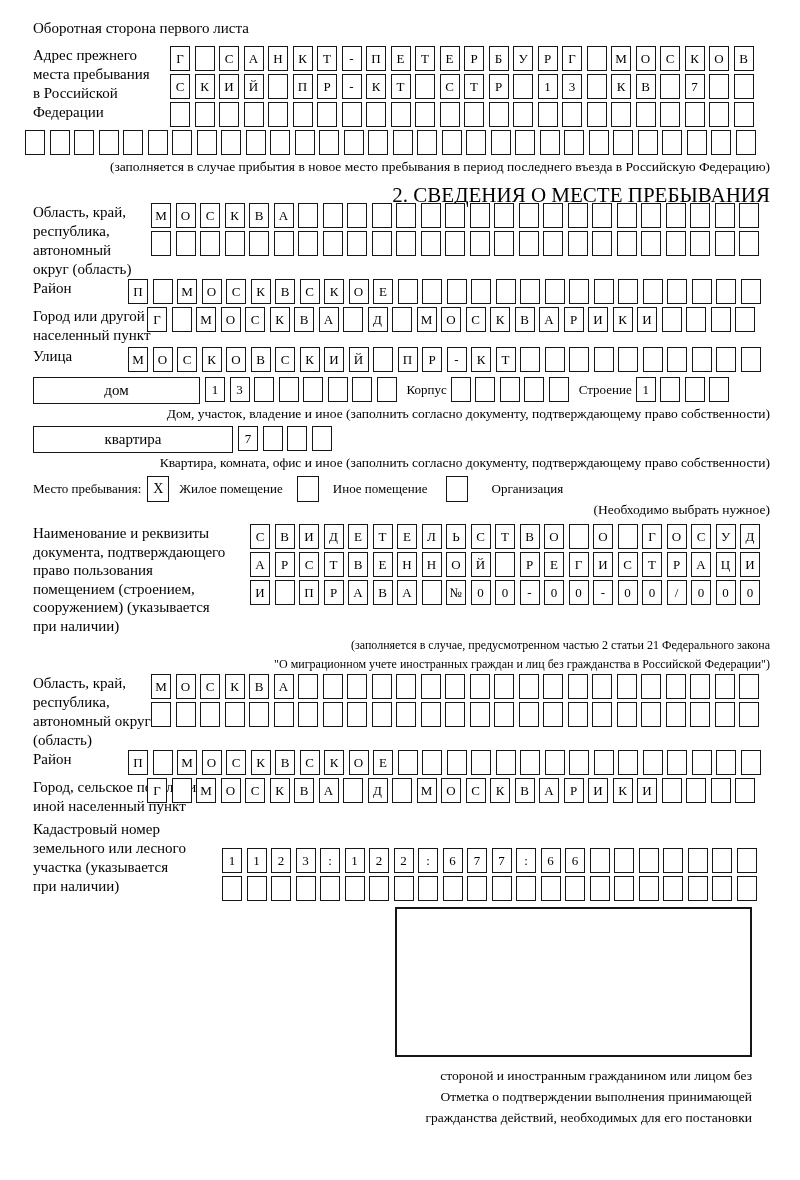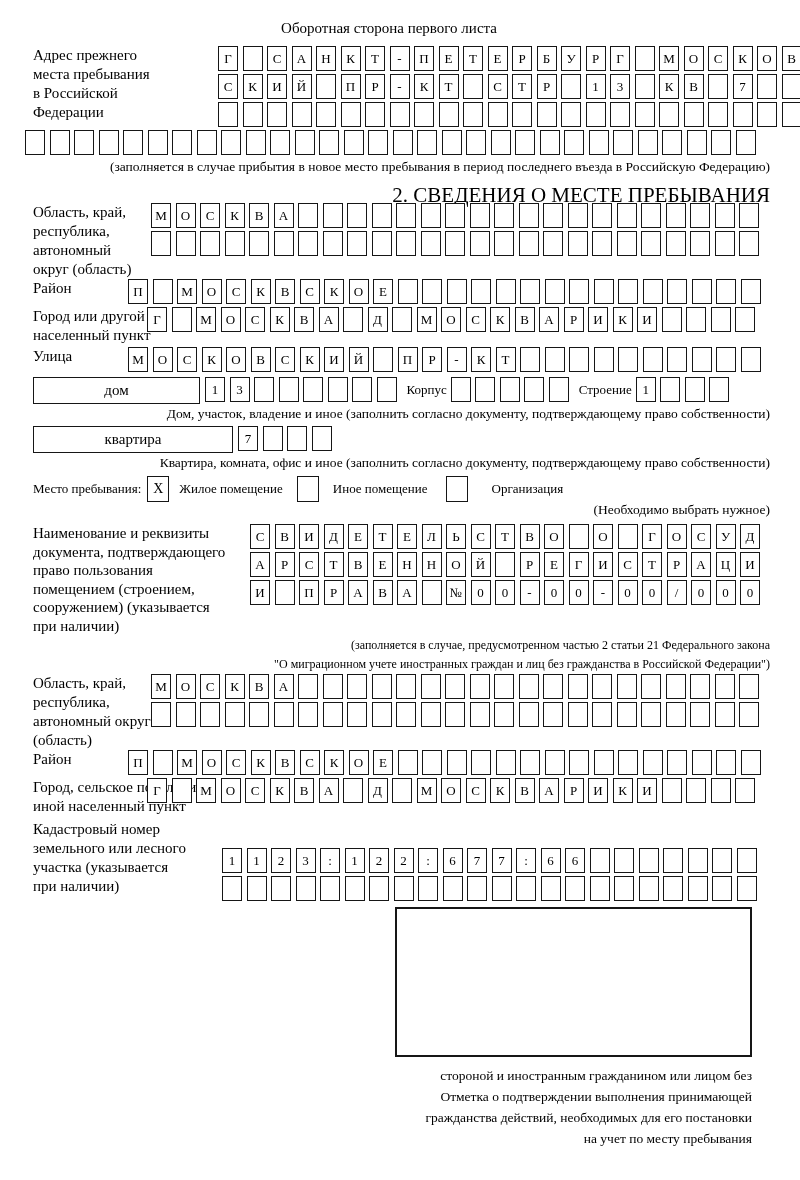--- a/index.html
+++ b/index.html
@@ -1,35 +1,35 @@
 <!DOCTYPE html>
 <html><head>
 <meta charset="utf-8">
 <style>
   html,body{margin:0;padding:0;background:#fff;}
   body{width:800px;height:1180px;color:#000;font-family:"Liberation Serif",serif;overflow:hidden;}
   .page{padding:20px 30px 0 33px;box-sizing:border-box;}
-  .hdr-note{text-align:center;font-size:15px;padding-right:25px;height:18px;}
+  .hdr-note{text-align:left;font-size:15px;padding-right:25px;height:18px;}
   .frow{display:flex;align-items:flex-start;}
   .lbl{font-size:15px;line-height:19px;flex:0 0 auto;}
   .lbl .lbl-line{white-space:nowrap;}
   .grid{display:flex;flex-direction:column;row-gap:3px;}
   .cellrow{display:flex;column-gap:4.5px;}
   .cell{flex:0 0 20px;width:20px;height:25px;border:1.8px solid #161616;box-sizing:border-box;
         display:flex;align-items:center;justify-content:center;font-size:13px;background:#fff;}
   .chk{flex:0 0 22px;width:22px;height:26px;border:1.8px solid #161616;box-sizing:border-box;
        display:flex;align-items:center;justify-content:center;font-size:14px;}
   .wbox{border:1.8px solid #161616;box-sizing:border-box;height:27px;display:flex;
         align-items:center;justify-content:center;font-size:15px;}
   .note{font-size:13.5px;height:18px;text-align:right;}
   .center{text-align:right;}
   .sect-title{font-weight:normal;font-size:21px;height:20px;}
   .inline-lbl{font-size:13px;line-height:25px;white-space:nowrap;}
   .mt2{margin-top:2px}.mt3{margin-top:3px}.mt4{margin-top:4px}.mt6{margin-top:6px}.mt8{margin-top:8px}
-  .addr-block{height:81px;gap:48px;}
+  .addr-block{height:81px;}
   .h76{height:76px;} .h40{height:40px;} .h28{height:28px;}
   .stamp-box{margin-left:362px;width:357px;height:150px;border:2px solid #161616;box-sizing:border-box;}
   .stamp-caption{margin-left:362px;width:357px;font-size:13.5px;line-height:21px;margin-top:8px;}
   .fullrow{margin-left:-8px;}
 </style>
 </head>
 <body>
 
 <div class="page">
 
@@ -649,16 +649,15 @@
           <span class="cell"></span>
         </div>
     </div>
   </div>
 
   <div class="stamp-box mt4"></div>
   <div class="stamp-caption center">
       <div class="lbl-line">стороной и иностранным гражданином или лицом без</div>
       <div class="lbl-line">Отметка о подтверждении выполнения принимающей</div>
       <div class="lbl-line">гражданства действий, необходимых для его постановки</div>
-      <div class="lbl-line">на учет по месту пребывания</div>
     </div>
 
 </div>
 
 </body></html>

